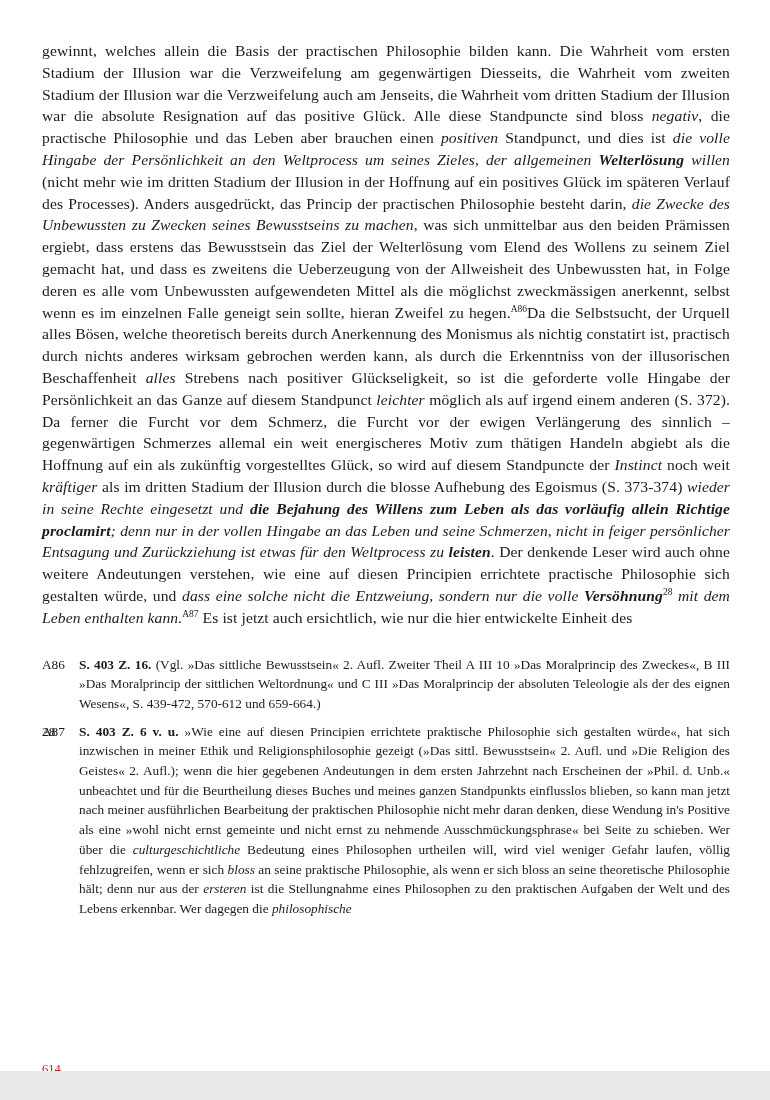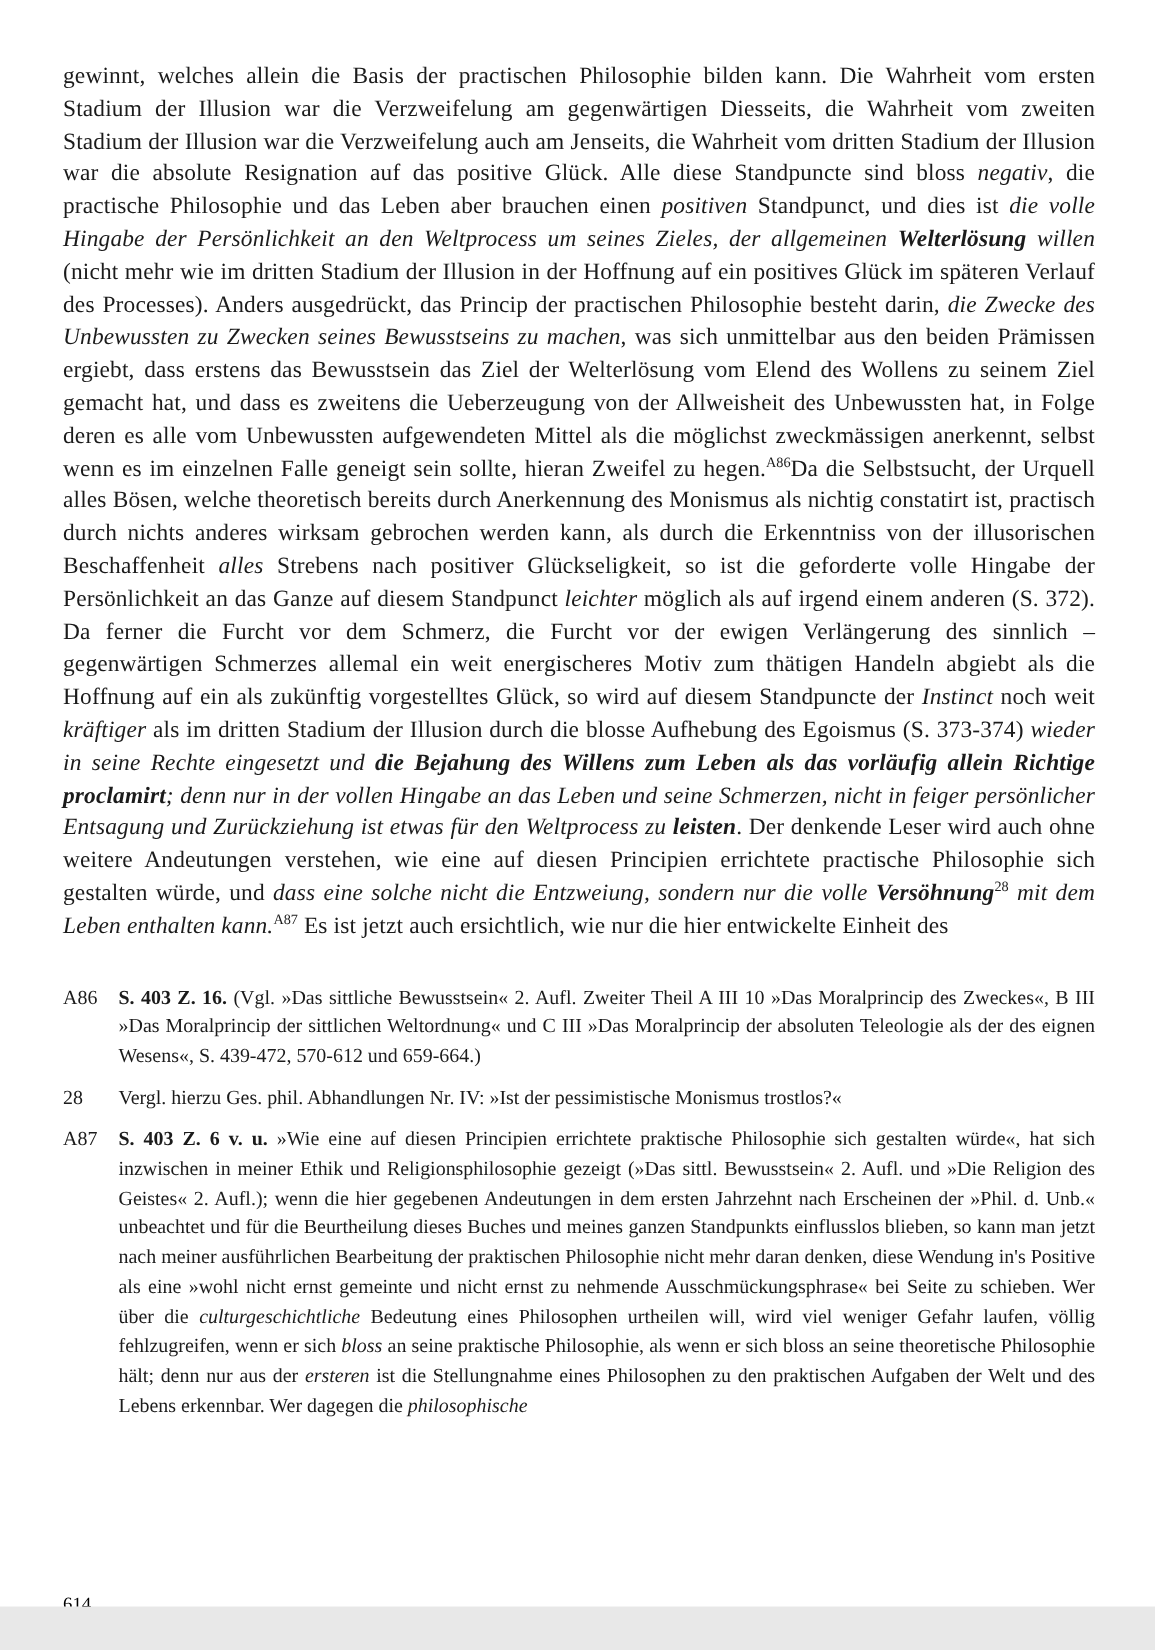--- a/index.html
+++ b/index.html
@@ -48,40 +48,39 @@
   }
   .fn-label {
     position: absolute;
     left: 0; top: 0;
     font-style: normal;
   }
   .page-number {
     position: absolute;
     left: 42px; top: 1062px;
     font-size: 12.5px;
-    color: #000000;
+    color: #b91c1c;
   }
 </style>
 </head>
 <body>
 
 <div class="page">
 
   <p class="main-text"><span class="run-n">gewinnt, welches allein die Basis der practischen Philosophie bilden kann. Die Wahrheit vom ersten Stadium der Illusion war die Verzweifelung am gegenwärtigen Diesseits, die Wahrheit vom zweiten Stadium der Illusion war die Verzweifelung auch am Jenseits, die Wahrheit vom dritten Stadium der Illusion war die absolute Resignation auf das positive Glück. Alle diese Standpuncte sind bloss </span><span class="run-i">negativ</span><span class="run-n">, die practische Philosophie und das Leben aber brauchen einen </span><span class="run-i">positiven</span><span class="run-n"> Standpunct, und dies ist </span><span class="run-i">die volle Hingabe der Persönlichkeit an den Weltprocess um seines Zieles, der allgemeinen </span><span class="run-bi">Welterlösung</span><span class="run-i"> willen</span><span class="run-n"> (nicht mehr wie im dritten Stadium der Illusion in der Hoffnung auf ein positives Glück im späteren Verlauf des Processes). Anders ausgedrückt, das Princip der practischen Philosophie besteht darin, </span><span class="run-i">die Zwecke des Unbewussten zu Zwecken seines Bewusstseins zu machen</span><span class="run-n">, was sich unmittelbar aus den beiden Prämissen ergiebt, dass erstens das Bewusstsein das Ziel der Welterlösung vom Elend des Wollens zu seinem Ziel gemacht hat, und dass es zweitens die Ueberzeugung von der Allweisheit des Unbewussten hat, in Folge deren es alle vom Unbewussten aufgewendeten Mittel als die möglichst zweckmässigen anerkennt, selbst wenn es im einzelnen Falle geneigt sein sollte, hieran Zweifel zu hegen.</span><sup class="fn-ref">A86</sup><span class="run-n">Da die Selbstsucht, der Urquell alles Bösen, welche theoretisch bereits durch Anerkennung des Monismus als nichtig constatirt ist, practisch durch nichts anderes wirksam gebrochen werden kann, als durch die Erkenntniss von der illusorischen Beschaffenheit </span><span class="run-i">alles</span><span class="run-n"> Strebens nach positiver Glückseligkeit, so ist die geforderte volle Hingabe der Persönlichkeit an das Ganze auf diesem Standpunct </span><span class="run-i">leichter</span><span class="run-n"> möglich als auf irgend einem anderen (S. 372). Da ferner die Furcht vor dem Schmerz, die Furcht vor der ewigen Verlängerung des sinnlich – gegenwärtigen Schmerzes allemal ein weit energischeres Motiv zum thätigen Handeln abgiebt als die Hoffnung auf ein als zukünftig vorgestelltes Glück, so wird auf diesem Standpuncte der </span><span class="run-i">Instinct</span><span class="run-n"> noch weit </span><span class="run-i">kräftiger</span><span class="run-n"> als im dritten Stadium der Illusion durch die blosse Aufhebung des Egoismus (S. 373-374) </span><span class="run-i">wieder in seine Rechte eingesetzt und </span><span class="run-bi">die Bejahung des Willens zum Leben als das vorläufig allein Richtige proclamirt</span><span class="run-i">; denn nur in der vollen Hingabe an das Leben und seine Schmerzen, nicht in feiger persönlicher Entsagung und Zurückziehung ist etwas für den Weltprocess zu </span><span class="run-bi">leisten</span><span class="run-n">. Der denkende Leser wird auch ohne weitere Andeutungen verstehen, wie eine auf diesen Principien errichtete practische Philosophie sich gestalten würde, und </span><span class="run-i">dass eine solche nicht die Entzweiung, sondern nur die volle </span><span class="run-bi">Versöhnung</span><sup class="fn-ref">28</sup><span class="run-i"> mit dem Leben enthalten kann.</span><sup class="fn-ref">A87</sup><span class="run-n"> Es ist jetzt auch ersichtlich, wie nur die hier entwickelte Einheit des</span></p>
 
   <div class="footnotes">
 
     <div class="footnote">
       <span class="fn-label">A86</span>
       <span class="fn-text"><span class="run-b">S. 403 Z. 16.</span><span class="run-n"> (Vgl. »Das sittliche Bewusstsein« 2. Aufl. Zweiter Theil A III 10 »Das Moralprincip des Zweckes«, B III »Das Moralprincip der sittlichen Weltordnung« und C III »Das Moralprincip der absoluten Teleologie als der des eignen Wesens«, S. 439-472, 570-612 und 659-664.)</span></span>
     </div>
 
     <div class="footnote">
       <span class="fn-label">28</span>
-      <span class="fn-text"><span class="run-n">Vergl. hierzu Ges. phil. Abhandlungen Nr. IV: »Ist der pessimistische Monismus trostlos?«</span></span>
     </div>
 
     <div class="footnote">
       <span class="fn-label">A87</span>
       <span class="fn-text"><span class="run-b">S. 403 Z. 6 v. u.</span><span class="run-n"> »Wie eine auf diesen Principien errichtete praktische Philosophie sich gestalten würde«, hat sich inzwischen in meiner Ethik und Religionsphilosophie gezeigt (»Das sittl. Bewusstsein« 2. Aufl. und »Die Religion des Geistes« 2. Aufl.); wenn die hier gegebenen Andeutungen in dem ersten Jahrzehnt nach Erscheinen der »Phil. d. Unb.« unbeachtet und für die Beurtheilung dieses Buches und meines ganzen Standpunkts einflusslos blieben, so kann man jetzt nach meiner ausführlichen Bearbeitung der praktischen Philosophie nicht mehr daran denken, diese Wendung in's Positive als eine »wohl nicht ernst gemeinte und nicht ernst zu nehmende Ausschmückungsphrase« bei Seite zu schieben. Wer über die </span><span class="run-i">culturgeschichtliche</span><span class="run-n"> Bedeutung eines Philosophen urtheilen will, wird viel weniger Gefahr laufen, völlig fehlzugreifen, wenn er sich </span><span class="run-i">bloss</span><span class="run-n"> an seine praktische Philosophie, als wenn er sich bloss an seine theoretische Philosophie hält; denn nur aus der </span><span class="run-i">ersteren</span><span class="run-n"> ist die Stellungnahme eines Philosophen zu den praktischen Aufgaben der Welt und des Lebens erkennbar. Wer dagegen die </span><span class="run-i">philosophische</span></span>
     </div>
 
   </div>
 
   <div class="page-number">614</div>

